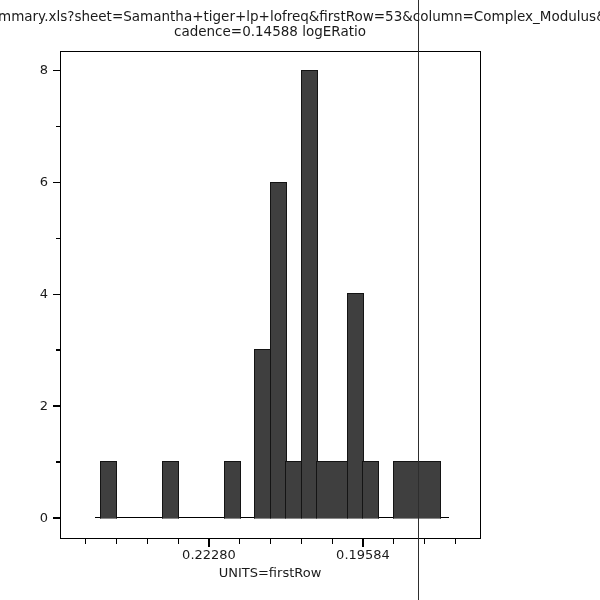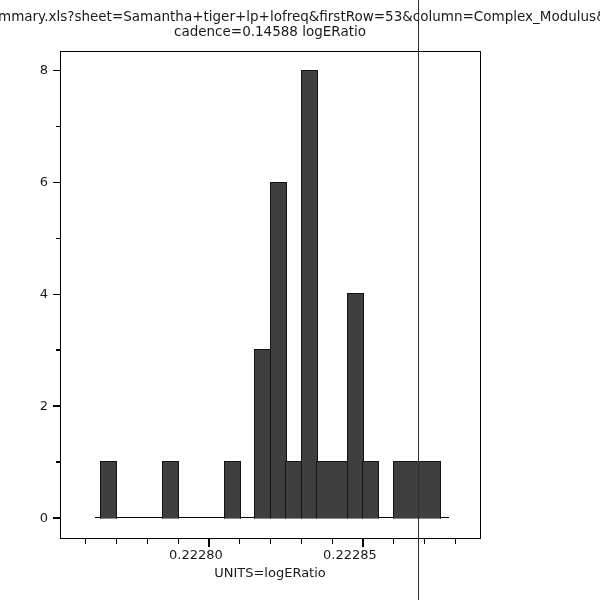--- a/index.html
+++ b/index.html
@@ -24,21 +24,21 @@
     position:absolute;top:565px;left:120px;width:300px;text-align:center;
     font-size:13px;color:#1a1a1a;
   }
   .ytick{position:absolute;height:1.4px;background:#000;}
   .xtick{position:absolute;width:1.3px;background:#000;}
   .ytick-label{
     position:absolute;width:34px;text-align:right;font-size:13px;
     height:16px;line-height:16px;color:#1a1a1a;
   }
   .xtick-label{
-    position:absolute;width:80px;text-align:left;font-size:13px;
+    position:absolute;width:80px;text-align:center;font-size:13px;
     height:16px;line-height:16px;color:#1a1a1a;
   }
   .hist-bar{
     position:absolute;box-sizing:border-box;
     border:1.5px solid #141414;
     z-index:2;
   }
   .zero-baseline{position:absolute;height:1.4px;background:#000;z-index:1;}
   .cadence-line{position:absolute;top:0;height:600px;width:1.4px;z-index:4;}
 </style>
@@ -72,34 +72,34 @@
       <div class="xtick" style="left: 115.95px; top: 539px; height: 5px;"></div>
       <div class="xtick" style="left: 146.75px; top: 539px; height: 5px;"></div>
       <div class="xtick" style="left: 177.55px; top: 539px; height: 5px;"></div>
       <div class="xtick" style="left: 208.35px; top: 539px; height: 7.5px;"></div>
       <div class="xtick-label" style="left: 169px; top: 547px;">0.22280</div>
       <div class="xtick" style="left: 239.15px; top: 539px; height: 5px;"></div>
       <div class="xtick" style="left: 269.95px; top: 539px; height: 5px;"></div>
       <div class="xtick" style="left: 300.75px; top: 539px; height: 5px;"></div>
       <div class="xtick" style="left: 331.55px; top: 539px; height: 5px;"></div>
       <div class="xtick" style="left: 362.35px; top: 539px; height: 7.5px;"></div>
-      <div class="xtick-label" style="left: 323px; top: 547px;">0.22285</div>
+      <div class="xtick-label" style="left: 323px; top: 547px;">0.19584</div>
       <div class="xtick" style="left: 393.15px; top: 539px; height: 5px;"></div>
       <div class="xtick" style="left: 423.95px; top: 539px; height: 5px;"></div>
       <div class="xtick" style="left: 454.75px; top: 539px; height: 5px;"></div>
       <div class="zero-baseline" style="left: 95.04px; width: 354.2px; top: 516.8px; background: rgb(0, 0, 0);"></div>
       <div class="hist-bar" style="left: 100.45px; width: 16.9px; top: 461.31px; height: 57.44px; background: rgb(63, 63, 63); border-color: rgb(20, 20, 20) rgb(20, 20, 20) rgb(138, 138, 138);"></div>
       <div class="hist-bar" style="left: 162.05px; width: 16.9px; top: 461.31px; height: 57.44px; background: rgb(63, 63, 63); border-color: rgb(20, 20, 20) rgb(20, 20, 20) rgb(138, 138, 138);"></div>
       <div class="hist-bar" style="left: 223.65px; width: 16.9px; top: 461.31px; height: 57.44px; background: rgb(63, 63, 63); border-color: rgb(20, 20, 20) rgb(20, 20, 20) rgb(138, 138, 138);"></div>
       <div class="hist-bar" style="left: 254.45px; width: 16.9px; top: 349.43px; height: 169.32px; background: rgb(63, 63, 63); border-color: rgb(20, 20, 20) rgb(20, 20, 20) rgb(138, 138, 138);"></div>
       <div class="hist-bar" style="left: 269.85px; width: 16.9px; top: 181.61px; height: 337.14px; background: rgb(63, 63, 63); border-color: rgb(20, 20, 20) rgb(20, 20, 20) rgb(138, 138, 138);"></div>
       <div class="hist-bar" style="left: 285.25px; width: 16.9px; top: 461.31px; height: 57.44px; background: rgb(63, 63, 63); border-color: rgb(20, 20, 20) rgb(20, 20, 20) rgb(138, 138, 138);"></div>
       <div class="hist-bar" style="left: 300.65px; width: 16.9px; top: 69.73px; height: 449.02px; background: rgb(63, 63, 63); border-color: rgb(20, 20, 20) rgb(20, 20, 20) rgb(138, 138, 138);"></div>
       <div class="hist-bar" style="left: 316.05px; width: 32.3px; top: 461.31px; height: 57.44px; background: rgb(63, 63, 63); border-color: rgb(20, 20, 20) rgb(20, 20, 20) rgb(138, 138, 138);"></div>
       <div class="hist-bar" style="left: 346.85px; width: 16.9px; top: 293.49px; height: 225.26px; background: rgb(63, 63, 63); border-color: rgb(20, 20, 20) rgb(20, 20, 20) rgb(138, 138, 138);"></div>
       <div class="hist-bar" style="left: 362.25px; width: 16.9px; top: 461.31px; height: 57.44px; background: rgb(63, 63, 63); border-color: rgb(20, 20, 20) rgb(20, 20, 20) rgb(138, 138, 138);"></div>
       <div class="hist-bar" style="left: 393.05px; width: 47.7px; top: 461.31px; height: 57.44px; background: rgb(63, 63, 63); border-color: rgb(20, 20, 20) rgb(20, 20, 20) rgb(138, 138, 138);"></div>
       <div class="cadence-line" style="left: 417.74px; background: rgb(46, 46, 46);"></div>
     </div>
 
-  <div class="x-axis-label">UNITS=logERatio</div>
+  <div class="x-axis-label">UNITS=firstRow</div>
 
 </div>
 
 </body></html>

